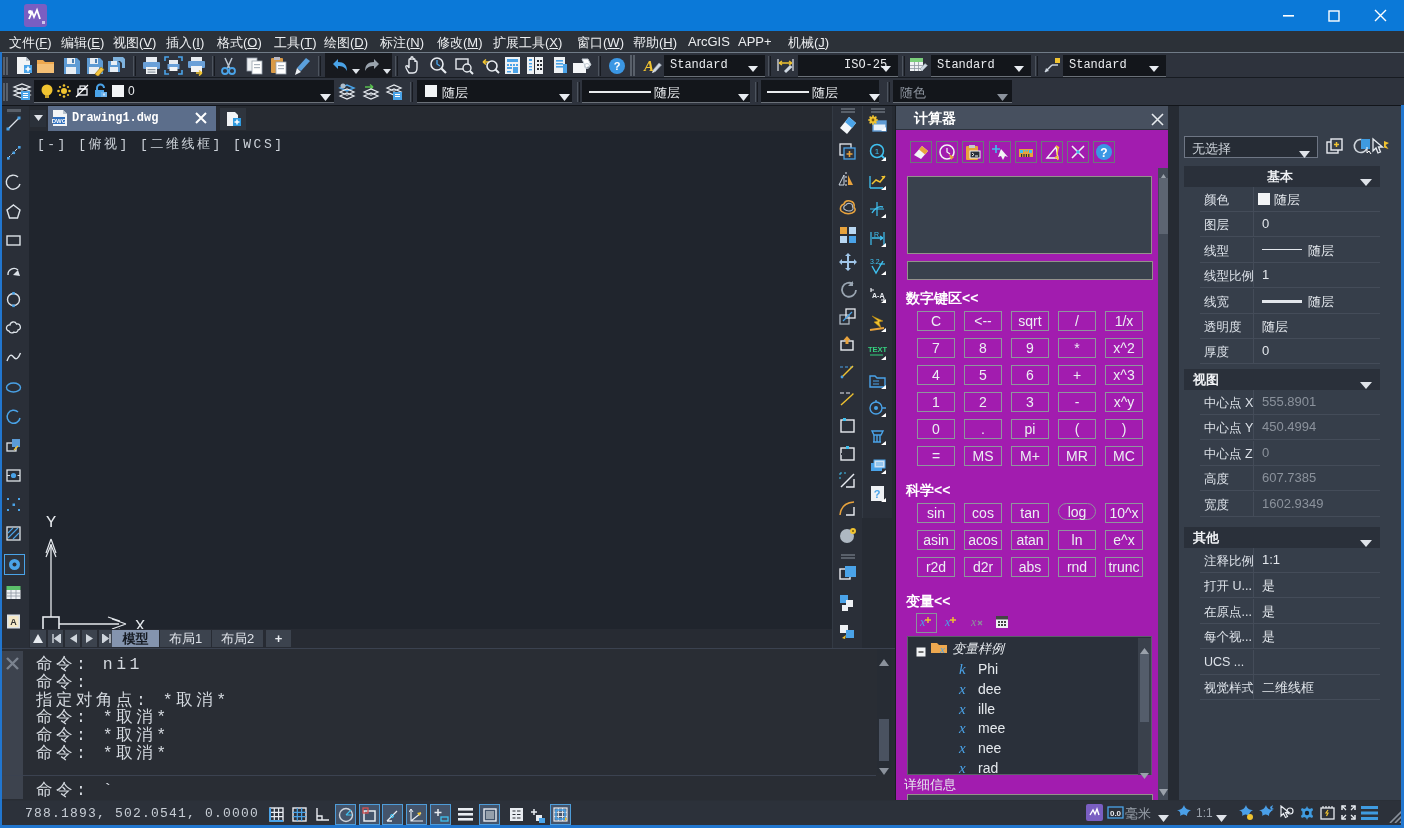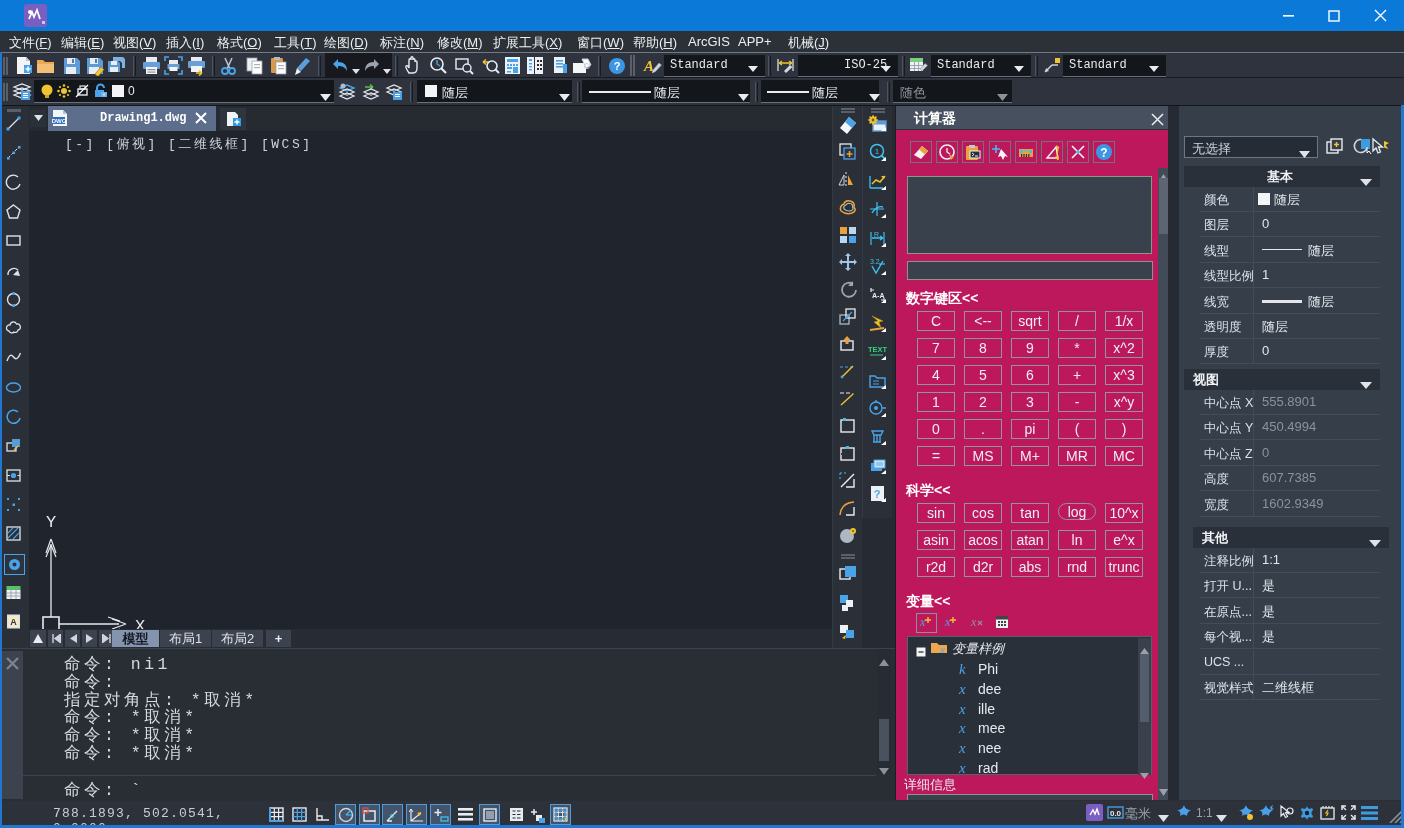--- a/index.html
+++ b/index.html
@@ -1,18 +1,18 @@
 <!DOCTYPE html>
 <html><head><meta charset="utf-8"><style>
 
 *{margin:0;padding:0;box-sizing:border-box;}
 html,body{width:1404px;height:828px;overflow:hidden;background:#262b33;}
 body{font-family:"Liberation Sans",sans-serif;position:relative;}
 div{position:absolute;}
-.mono{font-family:"Liberation Mono",monospace;padding-left:28px;}
+.mono{font-family:"Liberation Mono",monospace;}
 .sep{width:3px;border-left:1px solid #4d545e;border-right:1px solid #171a20;}
 .hnd{width:5px;border-left:2px solid #59606a;border-right:2px solid #59606a;}
 .dd{background:#13161b;border-bottom:1px solid #6a7078;color:#e9ebee;}
 .ib{display:flex;align-items:center;justify-content:center;}
 .calcbtn{background:transparent;border:1px solid #8f959d;color:#eceff3;font-size:14px;display:flex;align-items:center;justify-content:center;}
 .prow{border-bottom:1px solid #444c59;color:#dde2e9;font-size:13px;}
 
 </style></head><body>
 <div class="" style="left:0px;top:0px;width:1404px;height:31px;background:#0b79d8;">
 <div class="" style="left:24px;top:4px;width:23px;height:23px;background:#7a5ec2;border-radius:3px;">
@@ -708,21 +708,21 @@
 <div class="" style="left:877px;top:0px;width:14px;height:124px;background:#272c34;">
 <div class="" style="left:2px;top:4px;width:10px;height:8px;"><svg width="10" height="8" viewBox="0 0 10 8" style="">
           <path d="M5 0 L10 7 H0 Z" fill="#8a919b"></path>
         </svg></div>
 <div class="" style="left:2px;top:70px;width:10px;height:42px;background:#4a5260;"></div>
 <div class="" style="left:2px;top:112px;width:10px;height:8px;"><svg width="10" height="8" viewBox="0 0 10 8" style="">
           <path d="M5 8 L10 1 H0 Z" fill="#8a919b"></path>
         </svg></div>
 </div>
 </div>
-<div class="" style="left:895px;top:106px;width:273px;height:696px;background:#be185d;border-left:1px solid #1a1e24;">
+<div class="" style="left:895px;top:106px;width:273px;height:696px;background:#a21caf;border-left:1px solid #1a1e24;">
 <div class="" style="left:0px;top:0px;width:273px;height:24px;background:#47505f;border-bottom:1px solid #2c323c;">
 <div class="" style="left:18px;top:4px;width:100px;height:17px;color:#fff;font-size:14px;font-weight:bold;">计算器</div>
 <div class="" style="left:255px;top:6px;width:13px;height:13px;"><svg width="13" height="13" viewBox="0 0 13 13" style="">
           <path d="M1 1 L12 12 M12 1 L1 12" stroke="#e6eaee" stroke-width="1.6"></path>
         </svg></div>
 </div>
 <div class="" style="left:14.0px;top:35px;width:22px;height:22px;border:1px solid #6d747d;">
       <svg width="18" height="18" viewBox="0 0 18 18" style="position:absolute;left:1px;top:1px;">
         <path d="M2 12 L10 3 l6 5 l-7 8 z" fill="#f2f4f6"></path>
         <path d="M10 3 l6 5 l-3 3.5 l-6 -5 z" fill="#e8a33d"></path>
@@ -1007,21 +1007,21 @@
 <div class="prow" style="left:21px;top:360.19999999999993px;width:180px;height:25px;font-size:12.5px;">
 <div class="" style="left:4px;top:5px;width:48px;height:16px;white-space:nowrap;">高度</div>
 <div class="" style="left:53px;top:0px;width:1px;height:25px;background:#444c59;"></div>
 <div class="" style="left:62px;top:4px;width:120px;height:16px;color:#8b929c;font-size:13px;white-space:nowrap;">607.7385</div>
 </div>
 <div class="prow" style="left:21px;top:385.5999999999999px;width:180px;height:25px;font-size:12.5px;">
 <div class="" style="left:4px;top:5px;width:48px;height:16px;white-space:nowrap;">宽度</div>
 <div class="" style="left:53px;top:0px;width:1px;height:25px;background:#444c59;"></div>
 <div class="" style="left:62px;top:4px;width:120px;height:16px;color:#8b929c;font-size:13px;white-space:nowrap;">1602.9349</div>
 </div>
-<div class="" style="left:14px;top:421px;width:196px;height:21px;background:#2a303a;">
+<div class="" style="left:5px;top:421px;width:196px;height:21px;background:#2a303a;">
 <div class="" style="left:9px;top:2px;width:100px;height:16px;color:#f0f2f5;font-size:13px;font-weight:bold;">其他</div>
 <div class="" style="left:176px;top:7px;width:12px;height:8px;"><svg width="12" height="8" viewBox="0 0 12 8" style="">
           <path d="M0 0 h12 l-6 7 z" fill="#dfe3e9"></path>
         </svg></div>
 </div>
 <div class="prow" style="left:21px;top:442px;width:180px;height:25px;font-size:12.5px;">
 <div class="" style="left:4px;top:5px;width:48px;height:16px;white-space:nowrap;">注释比例</div>
 <div class="" style="left:53px;top:0px;width:1px;height:25px;background:#444c59;"></div>
 <div class="" style="left:62px;top:4px;width:120px;height:16px;color:#e3e7ec;font-size:13px;white-space:nowrap;">1:1</div>
 </div>

